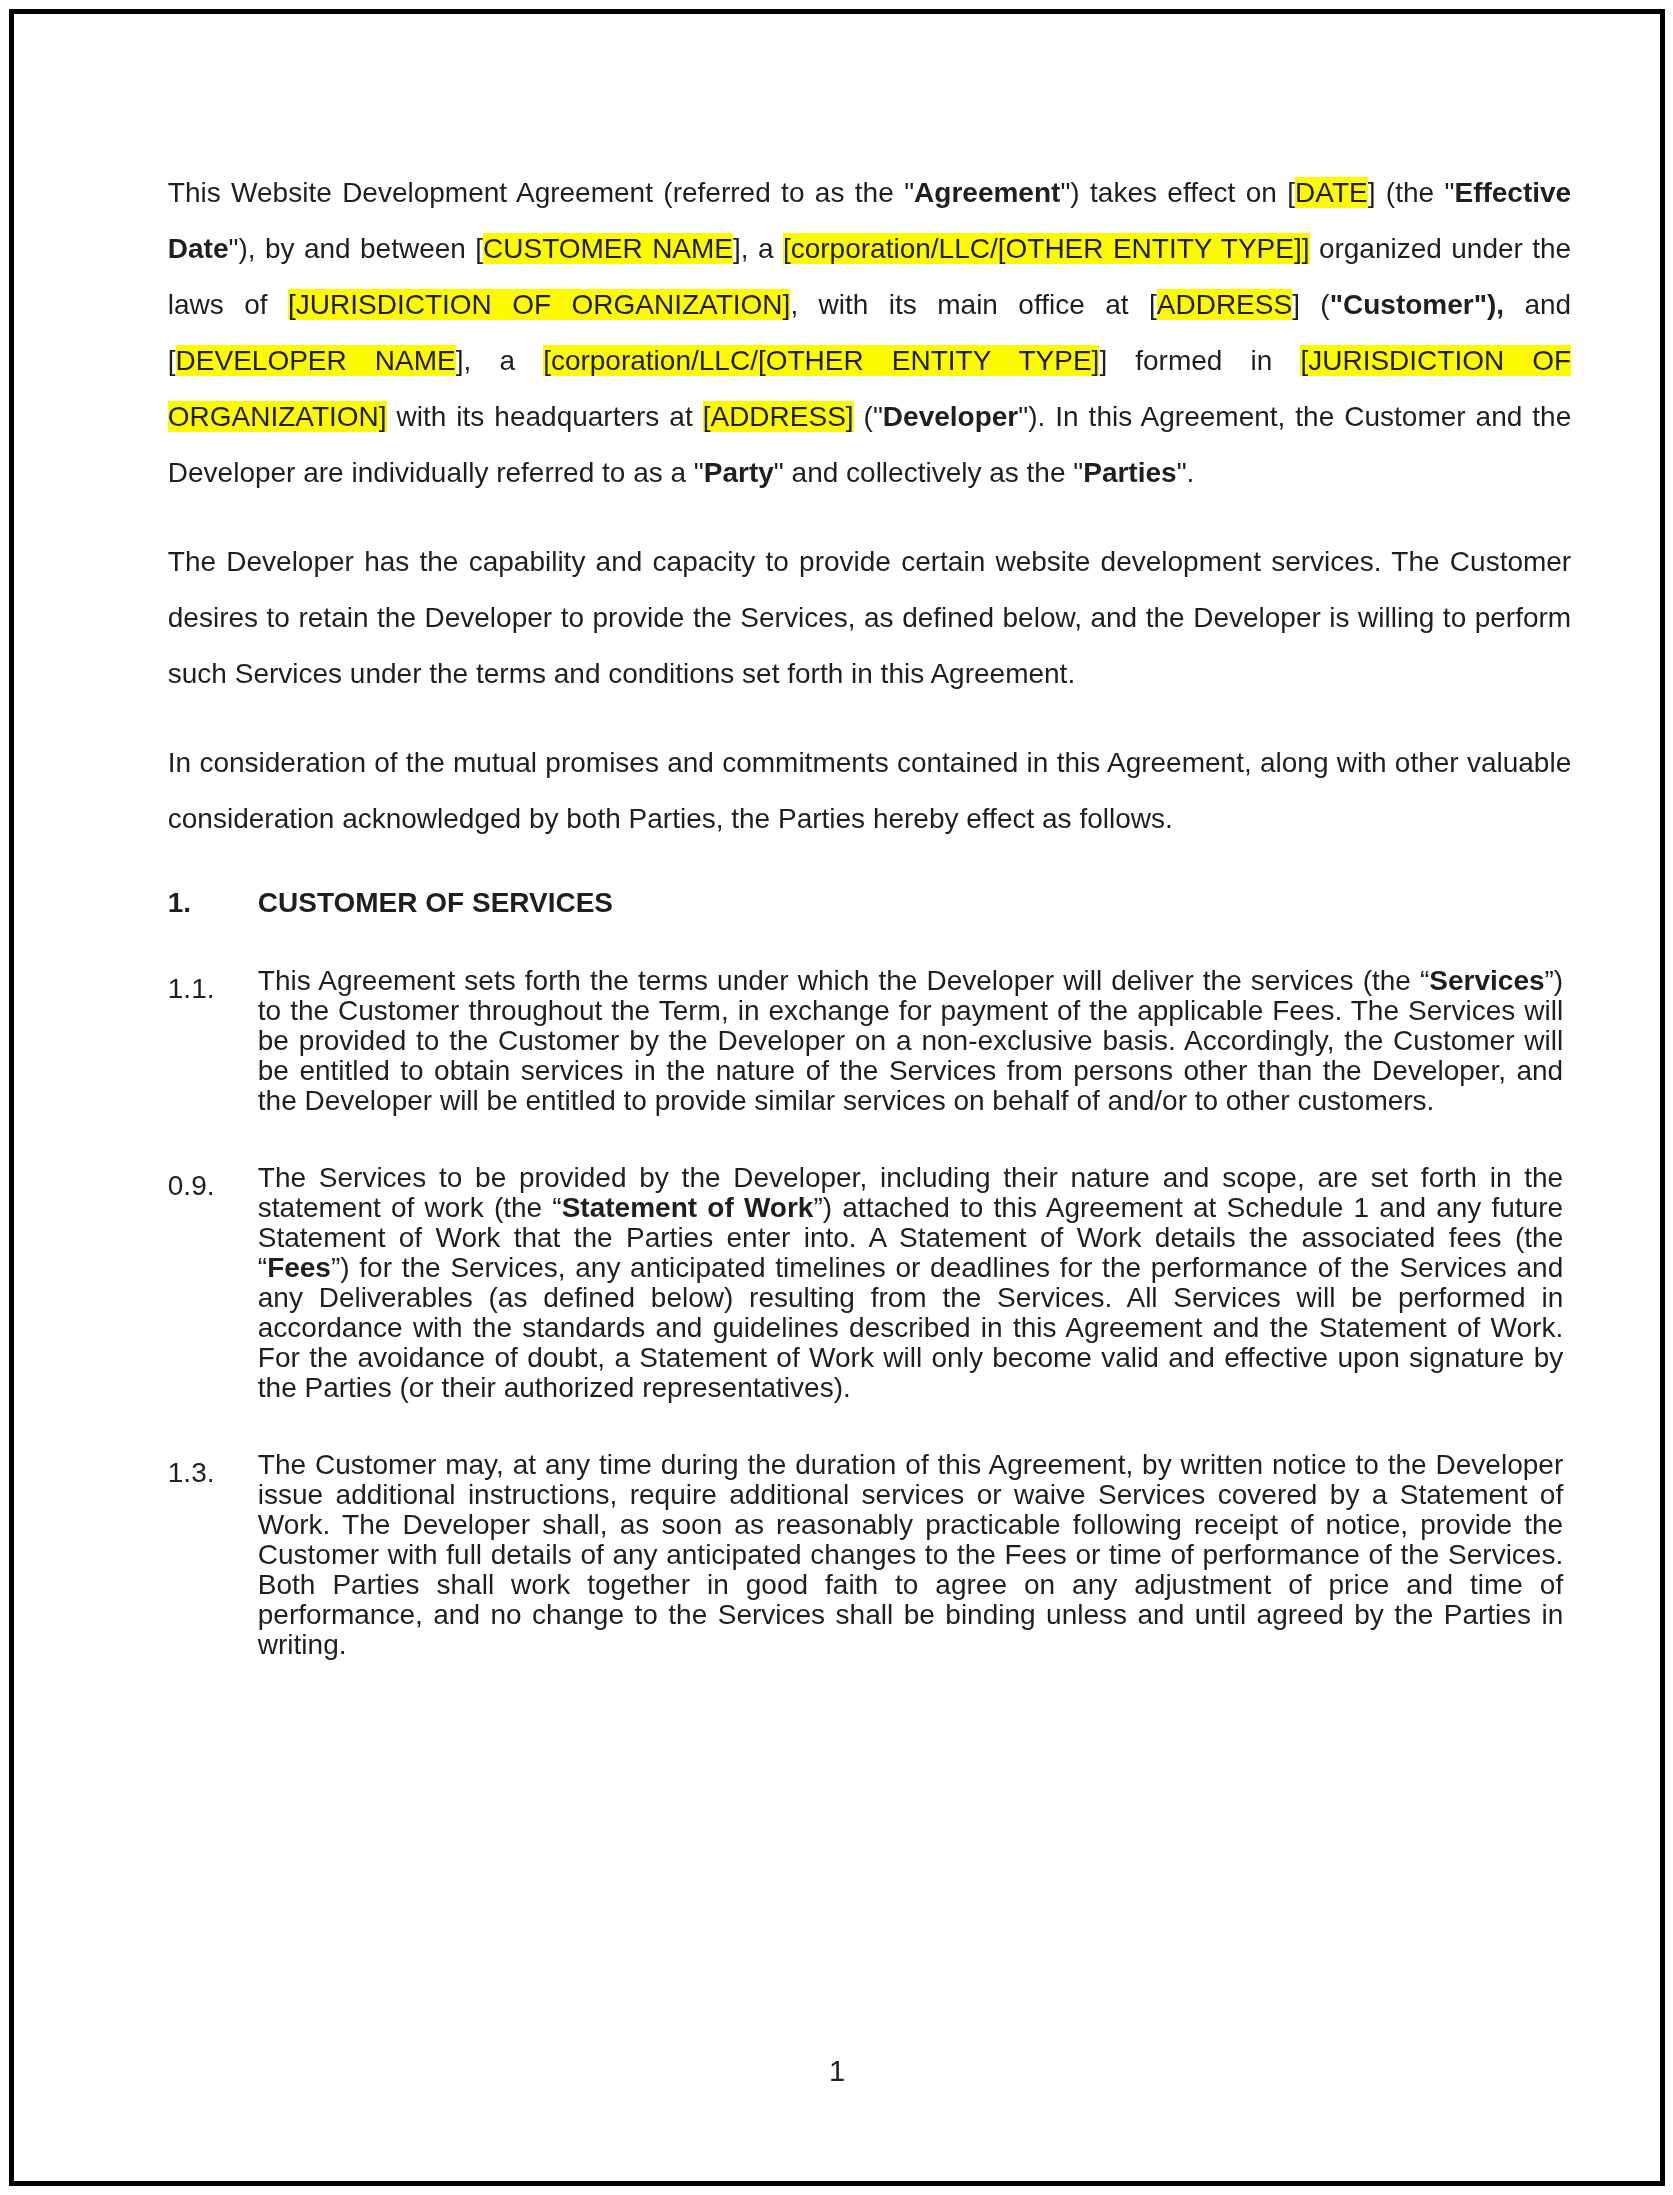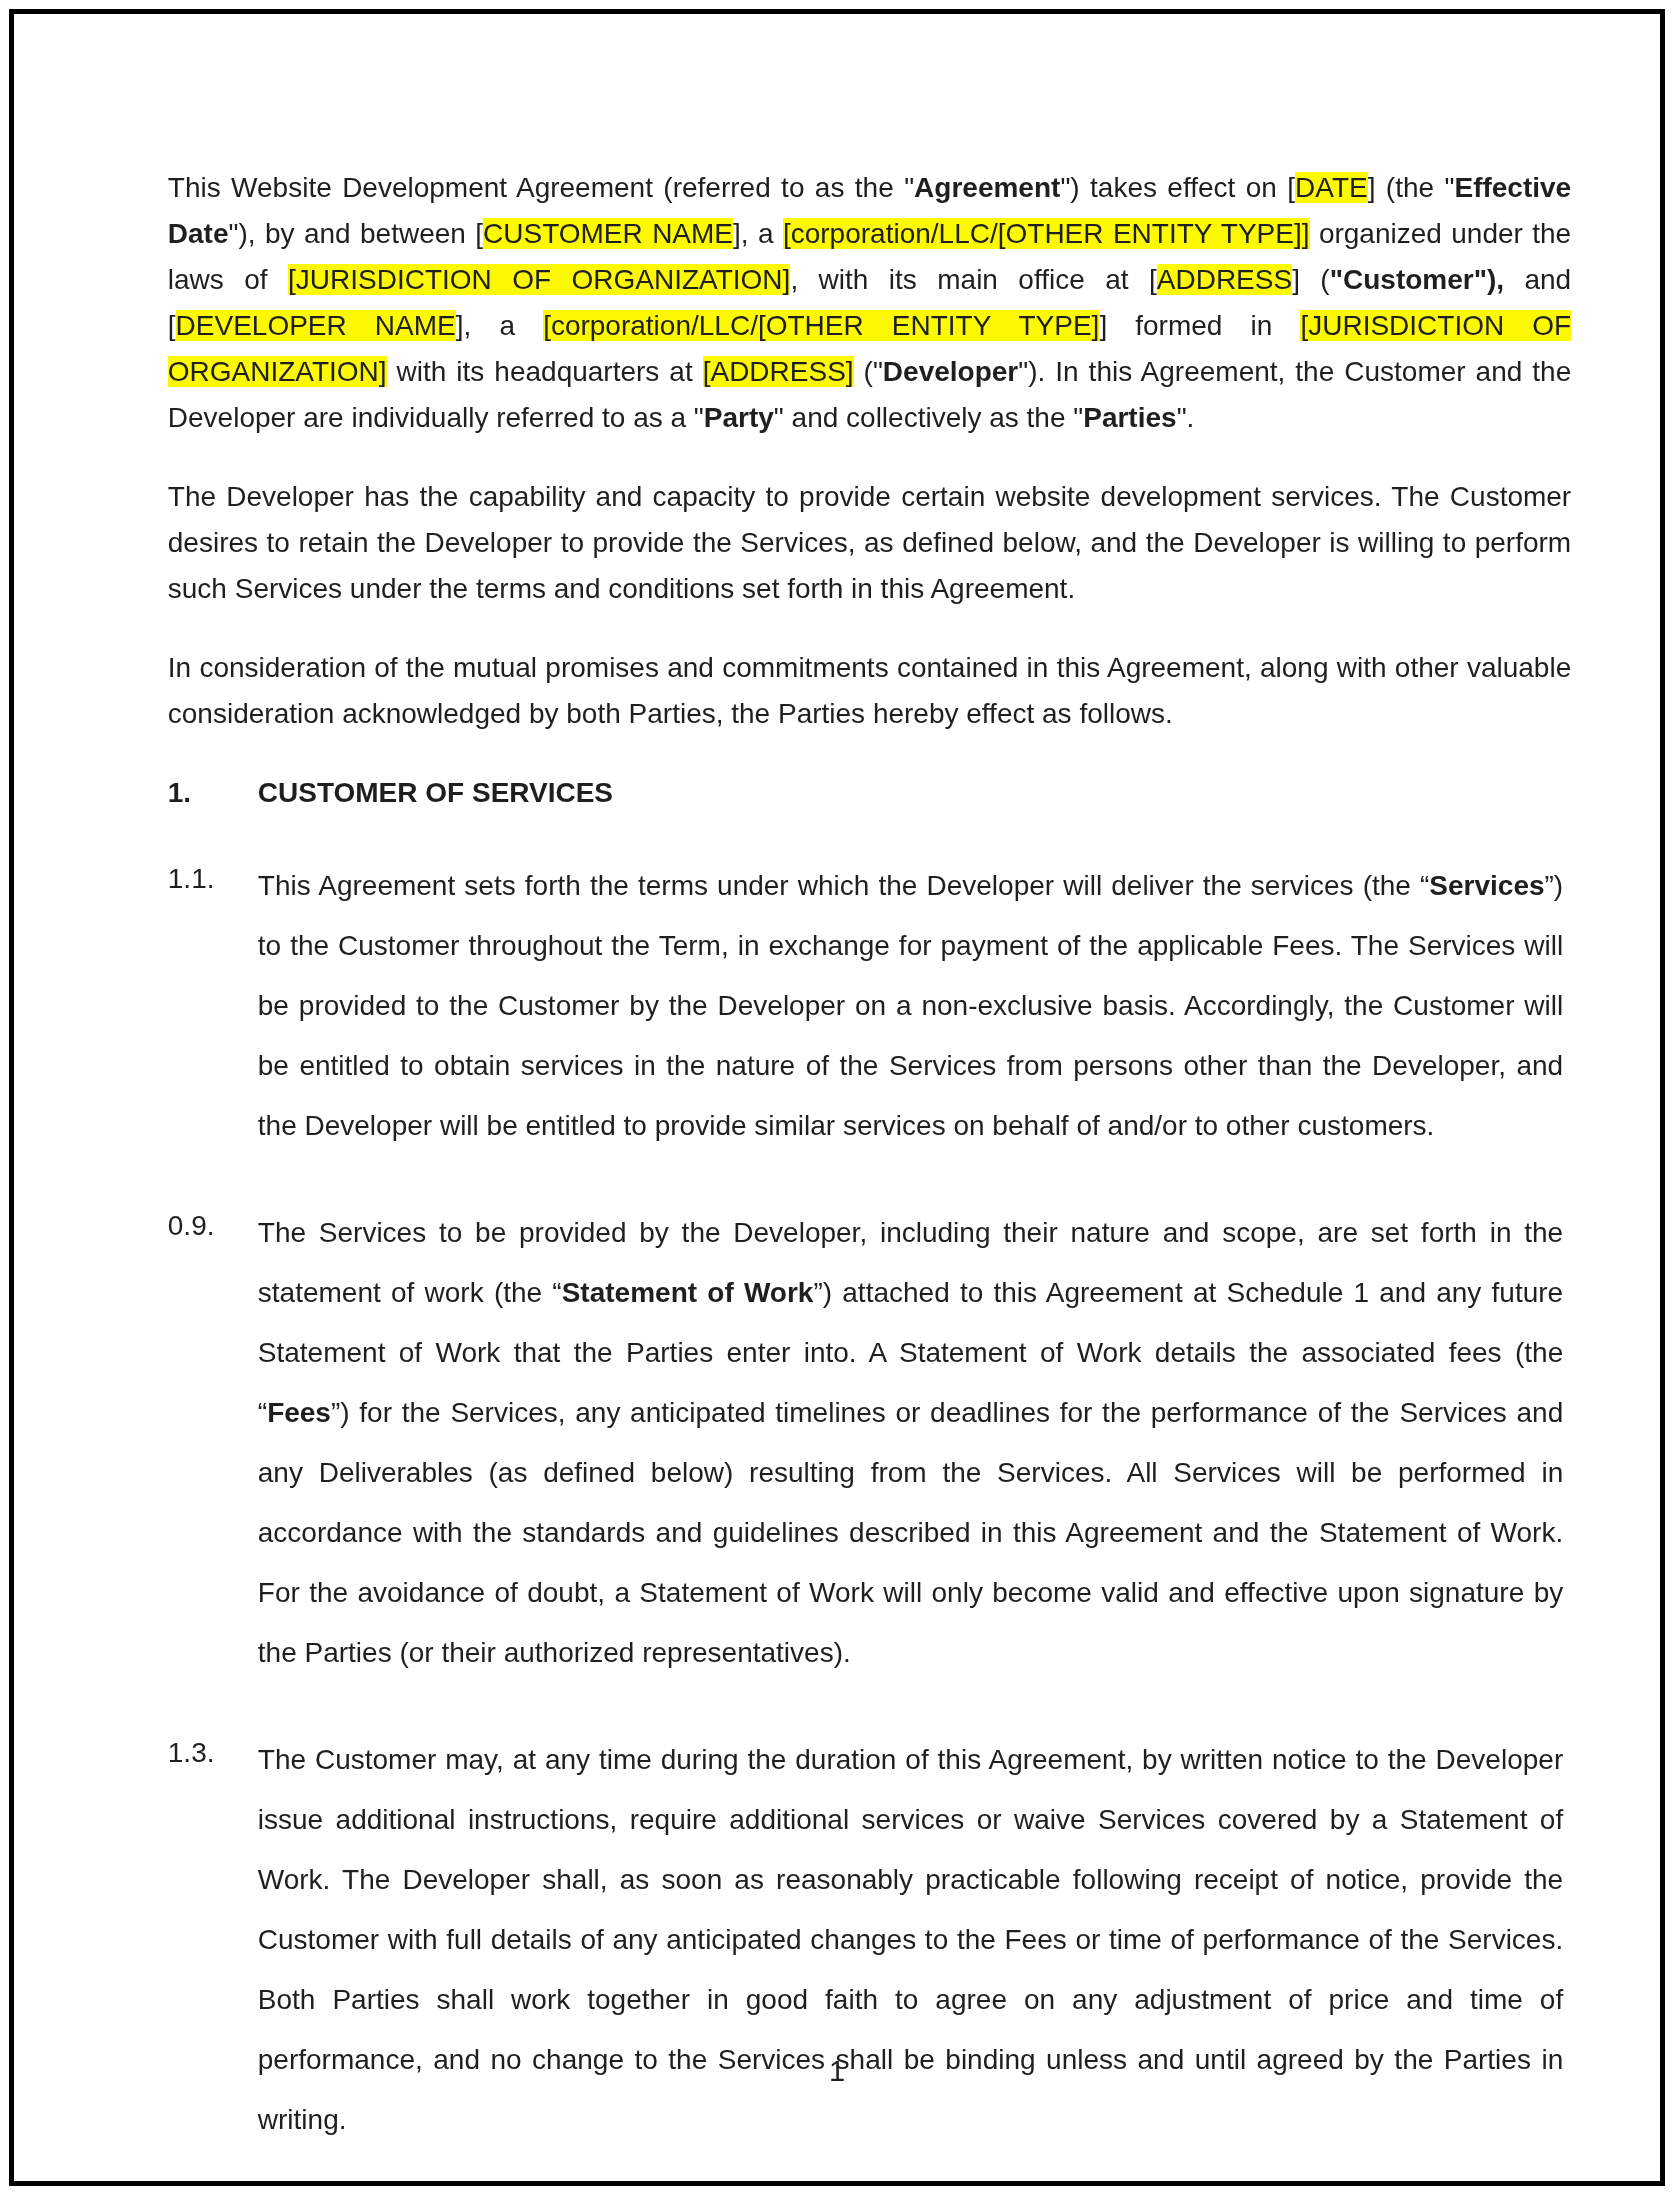--- a/index.html
+++ b/index.html
@@ -4,26 +4,26 @@
 <style>
   html,body{margin:0;padding:0;}
   body{
     width:1674px;height:2195px;position:relative;background:#ffffff;
     font-family:"Liberation Sans","DejaVu Sans",sans-serif;
     color:#1f1f1f;overflow:hidden;
   }
   .frame{position:absolute;top:8.8px;left:8.8px;right:8.8px;bottom:8.8px;border:5.3px solid #000;}
   .content{position:absolute;left:154px;right:89px;top:151px;}
   .doc-title{font-size:29px;line-height:35px;font-weight:bold;text-align:center;margin:0 0 37px 0;letter-spacing:0.2px;}
-  p.para{font-size:28px;line-height:46px;text-align:justify;margin:0 0 33px 0;}
+  p.para{font-size:28px;line-height:56px;text-align:justify;margin:0 0 33px 0;}
   .heading{font-size:28px;line-height:46px;font-weight:bold;position:relative;padding-left:90px;margin:14px 0 40px 0;}
   .heading .num{position:absolute;left:0;top:0;}
   .clause{position:relative;padding-left:90px;margin:0 8px 47px 0;}
   .clause .cnum{position:absolute;left:0;top:0;font-size:28px;line-height:46px;}
-  .clause .ctext{display:block;font-size:28px;line-height:60px;text-align:justify;}
+  .clause .ctext{display:block;font-size:28px;line-height:30px;text-align:justify;}
   .b{font-weight:bold;}
   .hl{background:var(--hl,#fdf900);}
   .page-number{position:absolute;left:0;right:0;bottom:92px;text-align:center;font-size:29px;line-height:35px;}
 </style>
 </head>
 <body style="color: rgb(31, 31, 31);">
 
 <div class="frame">
   <div class="content">
 

